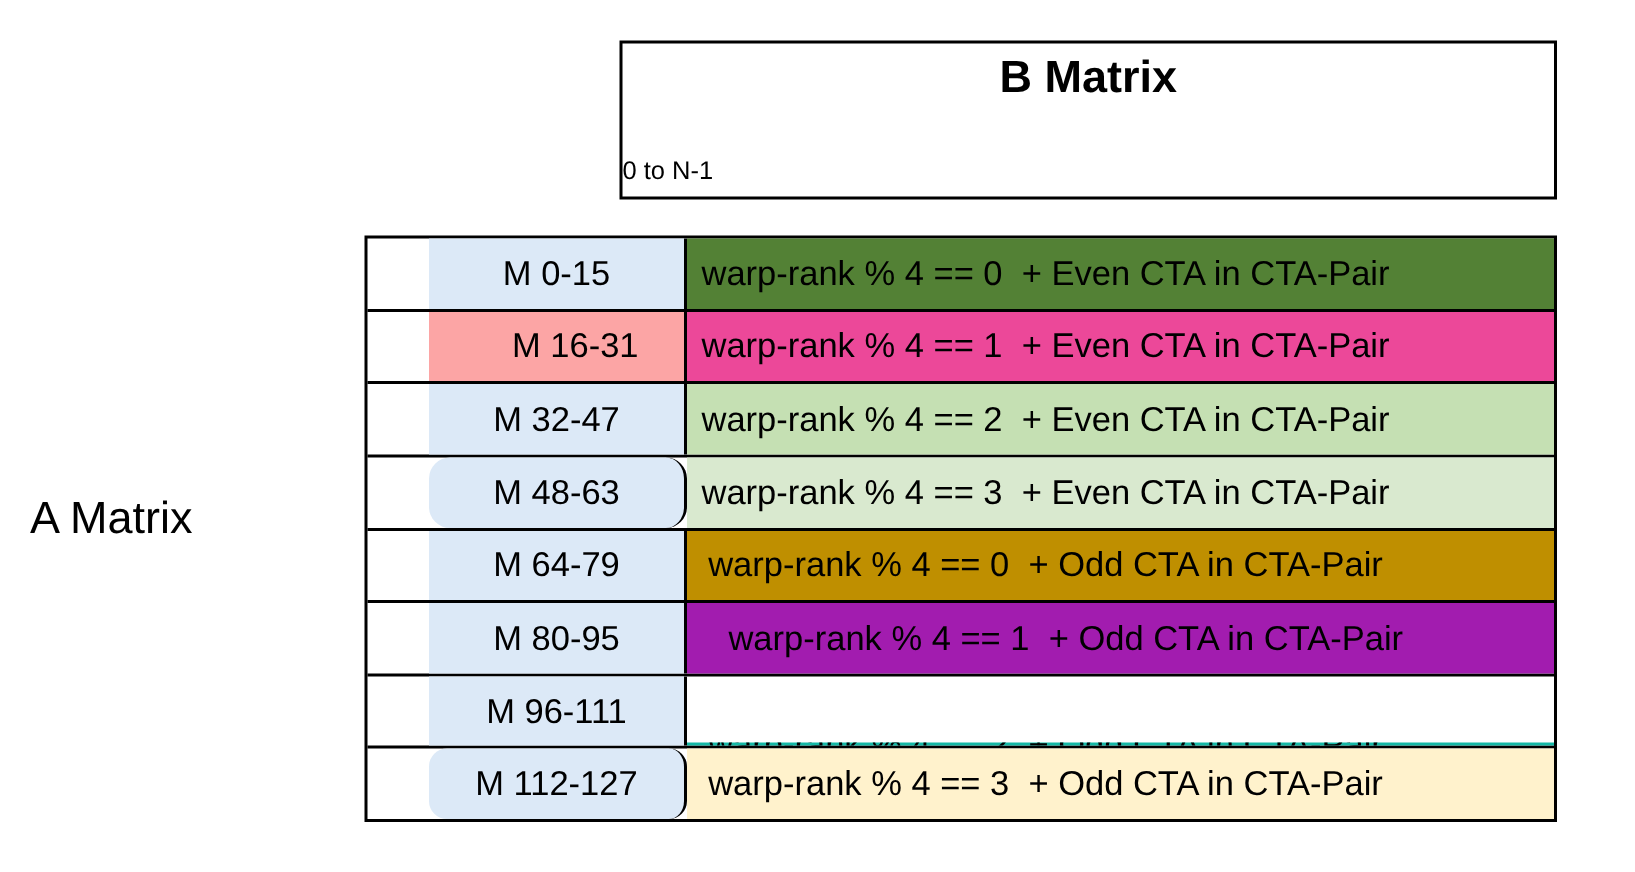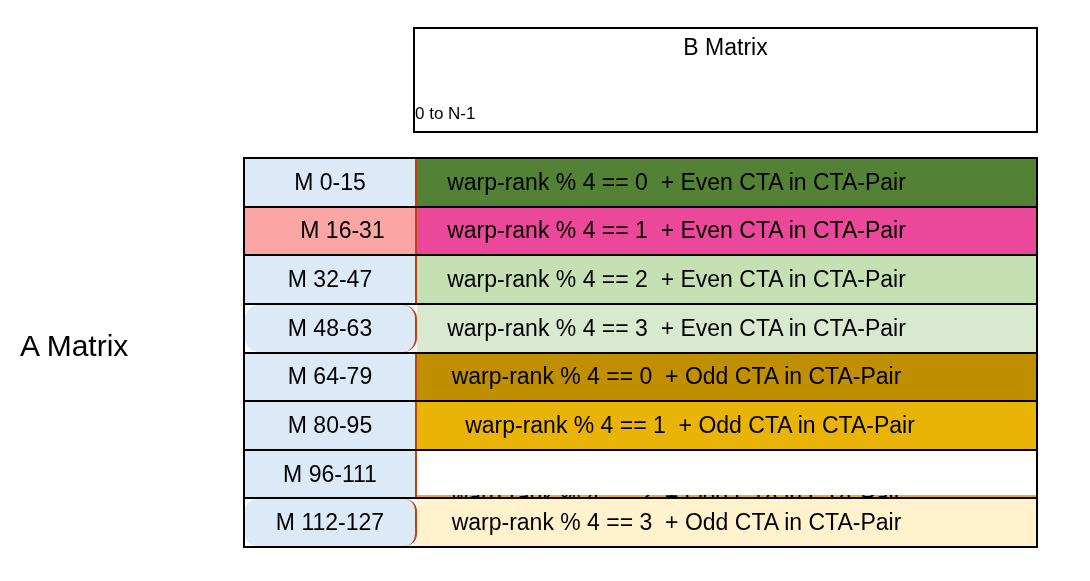--- a/index.html
+++ b/index.html
@@ -34,22 +34,23 @@
     top: 27px;
     width: 625px;
     height: 106px;
     border: 2px solid #000000;
     box-sizing: border-box;
     background: #ffffff;
   }
   .b-matrix-title {
     margin-top: 5px;
     text-align: center;
-    font-size: 23px;
+    font-size: 30px;
     line-height: 1.2;
+    font-weight: bold;
   }
   .b-matrix-range {
     position: absolute;
     bottom: 7px;
     left: 0;
     width: 100%;
     font-size: 17px;
   }
 
   
@@ -78,21 +79,22 @@
     align-items: center;
     justify-content: center;
     font-size: 23px;
     white-space: pre;
     box-sizing: border-box;
     overflow: hidden;
   }
   .cell-m {
     width: 172px;
     flex: 0 0 172px;
-    border-right: 2px solid #c2410c;
+    border-right: 2px solid #000000;
+    margin-left: 41px;
   }
   .cell-map {
     flex: 1 1 auto;
     padding-right: 100px;
   }
 </style>
 </head>
 <body>
 
 <div class="stage">
@@ -126,26 +128,26 @@
       <div class="cell cell-map" style="background-color: rgb(217, 233, 207);">warp-rank % 4 == 3  + Even CTA in CTA-Pair</div>
     </div>
 
     <div class="map-row">
       <div class="cell cell-m" style="background-color: rgb(220, 233, 247); text-align: center;">M 64-79</div>
       <div class="cell cell-map" style="background-color: rgb(191, 143, 0);">warp-rank % 4 == 0  + Odd CTA in CTA-Pair</div>
     </div>
 
     <div class="map-row">
       <div class="cell cell-m" style="background-color: rgb(220, 233, 247);">M 80-95</div>
-      <div class="cell cell-map" style="background-color: #eab308; padding-left: 27px;">warp-rank % 4 == 1  + Odd CTA in CTA-Pair</div>
+      <div class="cell cell-map" style="background-color: #a21caf; padding-left: 27px;">warp-rank % 4 == 1  + Odd CTA in CTA-Pair</div>
     </div>
 
     <div class="map-row">
       <div class="cell cell-m" style="background-color: rgb(220, 233, 247);">M 96-111</div>
-      <div class="cell cell-map" style="background-color: #eab308; margin-top: 44px;">warp-rank % 4 == 2  + Odd CTA in CTA-Pair</div>
+      <div class="cell cell-map" style="background-color: #14b8a6; margin-top: 44px;">warp-rank % 4 == 2  + Odd CTA in CTA-Pair</div>
     </div>
 
     <div class="map-row">
       <div class="cell cell-m" style="background-color: rgb(220, 233, 247); border-radius: 12px;">M 112-127</div>
       <div class="cell cell-map" style="background-color: rgb(255, 242, 204);">warp-rank % 4 == 3  + Odd CTA in CTA-Pair</div>
     </div>
 
   </div>
 </div>
 

